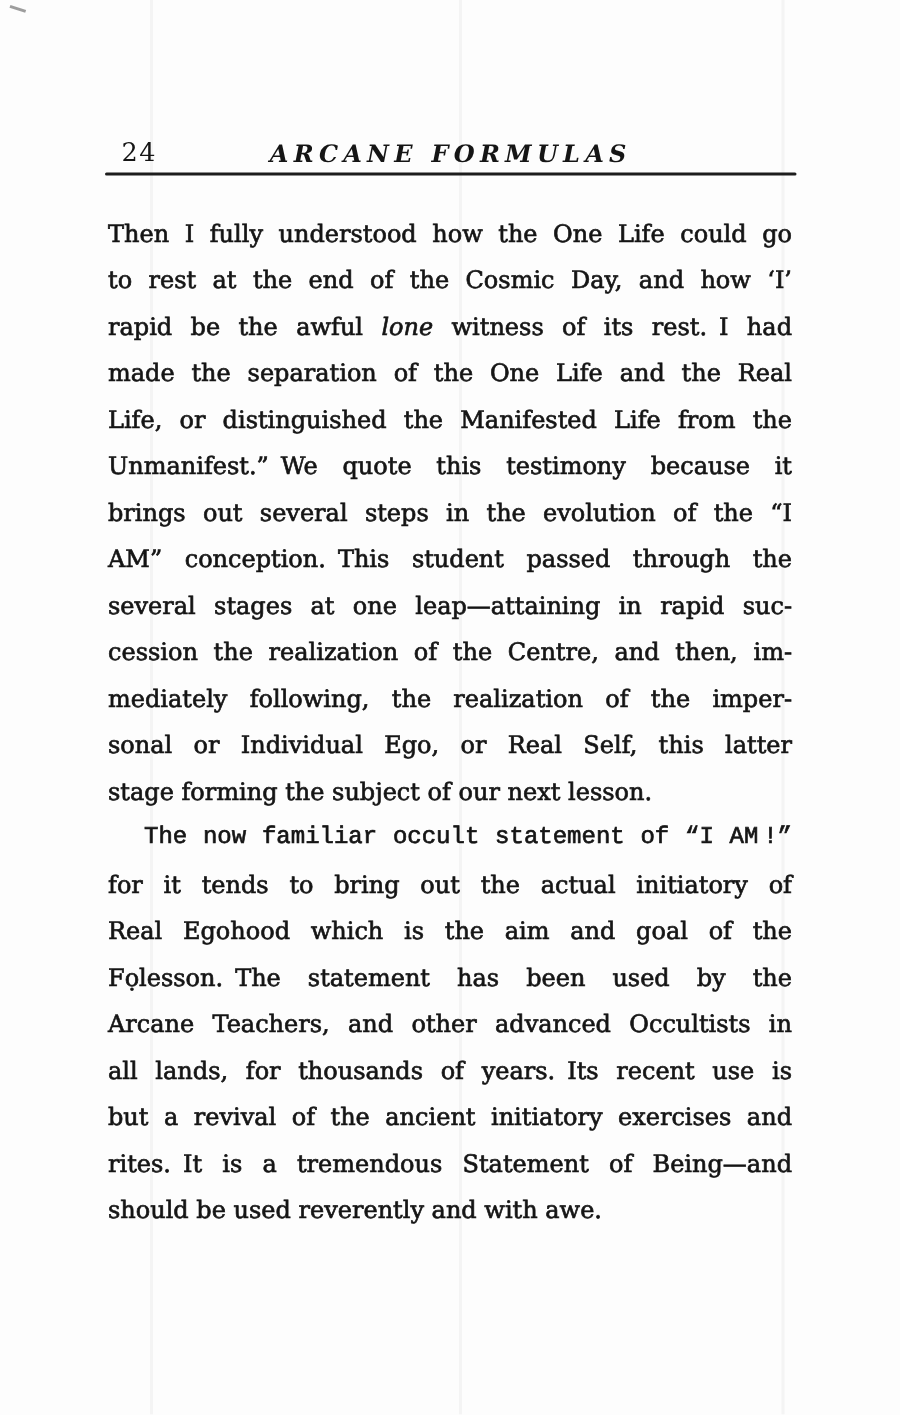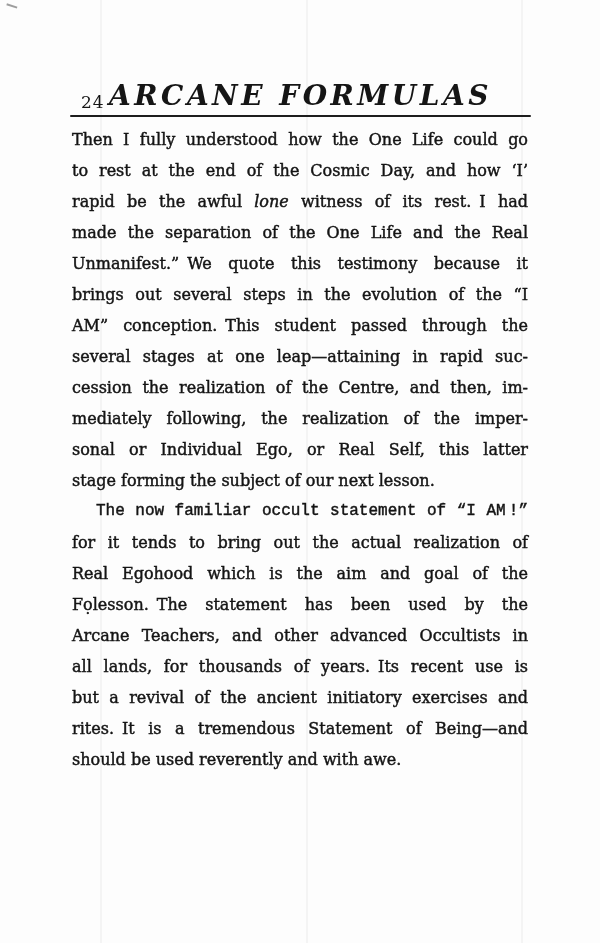--- a/index.html
+++ b/index.html
@@ -25,28 +25,28 @@
     position:absolute;left:70px;top:84px;width:461px;height:28px;
   }
   .page-number{
     position:absolute;left:11px;bottom:0;
     font-size:17px;font-weight:normal;letter-spacing:1px;
   }
   .running-title{
     position:absolute;left:0;right:0;bottom:0;
     text-align:center;
     font-style:italic;font-weight:bold;
-    font-size:28px;letter-spacing:3.5px;
+    font-size:16px;letter-spacing:3.5px;
   }
   .header-rule{
     position:absolute;left:70px;top:115px;width:461px;height:2px;
     background:#1d1d1d;border-radius:1px;
   }
   .text-block{
-    position:absolute;left:72px;top:124px;width:456px;
+    position:absolute;left:72px;top:140px;width:456px;
     font-size:16px;
     -webkit-text-stroke:0.45px #151515;
   }
   .line{
     height:31px;line-height:31px;
     text-align:justify;text-align-last:justify;
     white-space:pre-wrap;
     overflow:visible;
   }
   .line.last{text-align-last:left;}
@@ -65,30 +65,31 @@
   <span class="page-number">24</span>
   <span class="running-title">ARCANE FORMULAS</span>
 </div>
 <div class="header-rule"></div>
 
 <div class="text-block">
     <div class="line"><span>Then I fully understood how the One Life could go</span></div>
     <div class="line"><span>to rest at the end of the Cosmic Day, and how ‘I’</span></div>
     <div class="line"><span>rapid be the awful </span><i>lone</i><span> witness of its rest. I had</span></div>
     <div class="line"><span>made the separation of the One Life and the Real</span></div>
+    <div class="line"><span>Life, or distinguished the Manifested Life from the</span></div>
     <div class="line"><span>Unmanifest.” We quote this testimony because it</span></div>
     <div class="line"><span>brings out several steps in the evolution of the “I</span></div>
     <div class="line"><span>AM” conception. This student passed through the</span></div>
     <div class="line"><span>several stages at one leap—attaining in rapid suc-</span></div>
     <div class="line"><span>cession the realization of the Centre, and then, im-</span></div>
     <div class="line"><span>mediately following, the realization of the imper-</span></div>
     <div class="line"><span>sonal or Individual Ego, or Real Self, this latter</span></div>
     <div class="line last"><span>stage forming the subject of our next lesson.</span></div>
     <div class="line indent"><span>The now familiar occult statement of “I AM !”</span></div>
-    <div class="line"><span>for it tends to bring out the actual realization of</span></div>
+    <div class="line"><span>for it tends to bring out the actual initiatory of</span></div>
     <div class="line"><span>Real Egohood which is the aim and goal of the</span></div>
     <div class="line"><span>Fọlesson. The statement has been used by the</span></div>
     <div class="line"><span>Arcane Teachers, and other advanced Occultists in</span></div>
     <div class="line"><span>all lands, for thousands of years. Its recent use is</span></div>
     <div class="line"><span>but a revival of the ancient initiatory exercises and</span></div>
     <div class="line"><span>rites. It is a tremendous Statement of Being—and</span></div>
     <div class="line last"><span>should be used reverently and with awe.</span></div>
   </div>
 
 </body></html>

